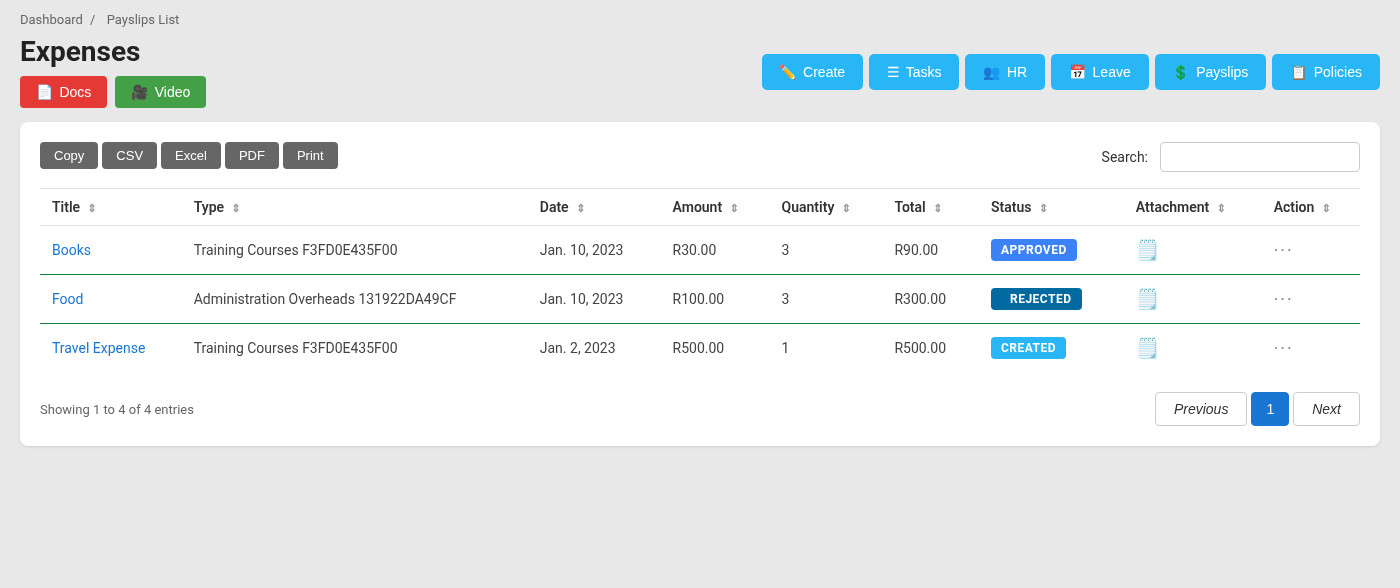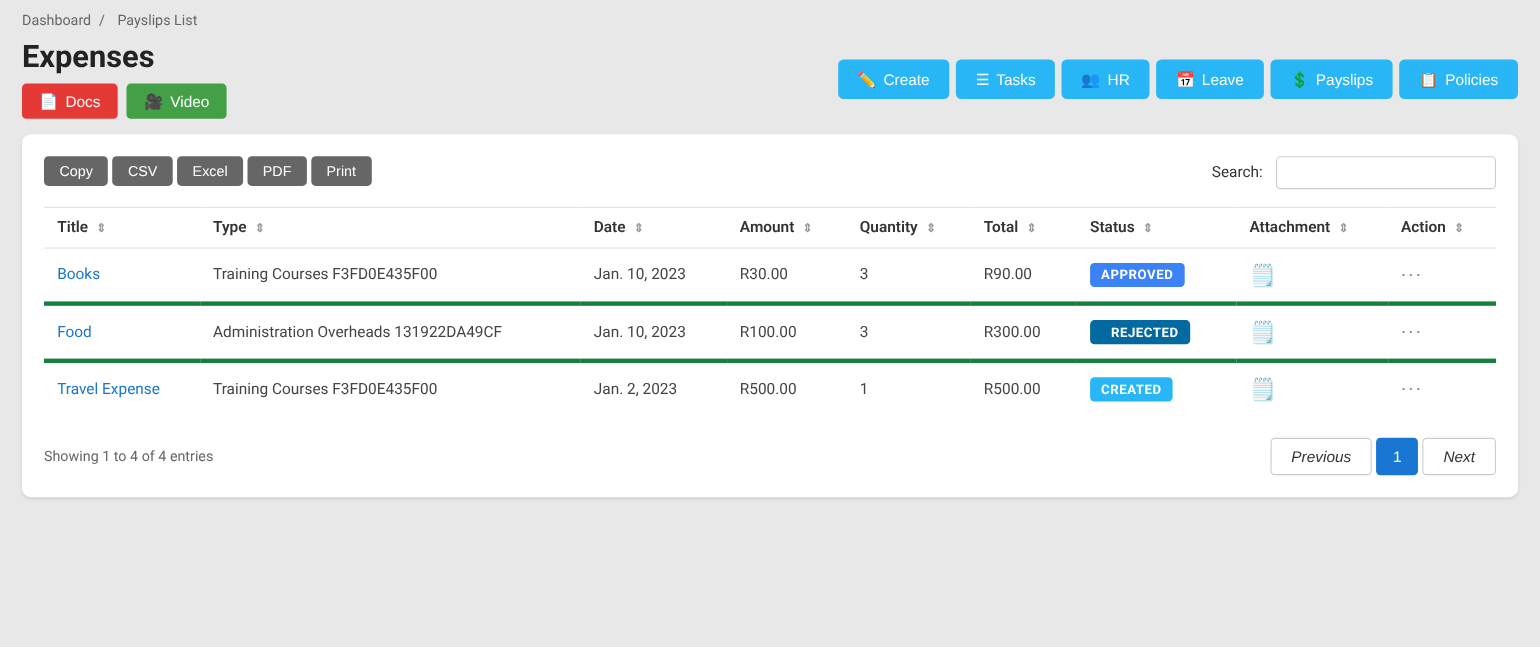--- a/index.html
+++ b/index.html
@@ -131,21 +131,21 @@
       color: #333;
       font-size: 14px;
       white-space: nowrap;
     }
     thead th .sort-icon {
       color: #999;
       margin-left: 4px;
       font-size: 11px;
     }
     tbody tr {
-      border-bottom: 4px solid #15803d;
+      border-bottom: 1px solid #15803d;
     }
     tbody tr:last-child { border-bottom: none; }
     tbody td {
       padding: 12px 12px;
       font-size: 14px;
       color: #444;
       vertical-align: middle;
     }
     .link-cell a {
       color: #1976d2;

